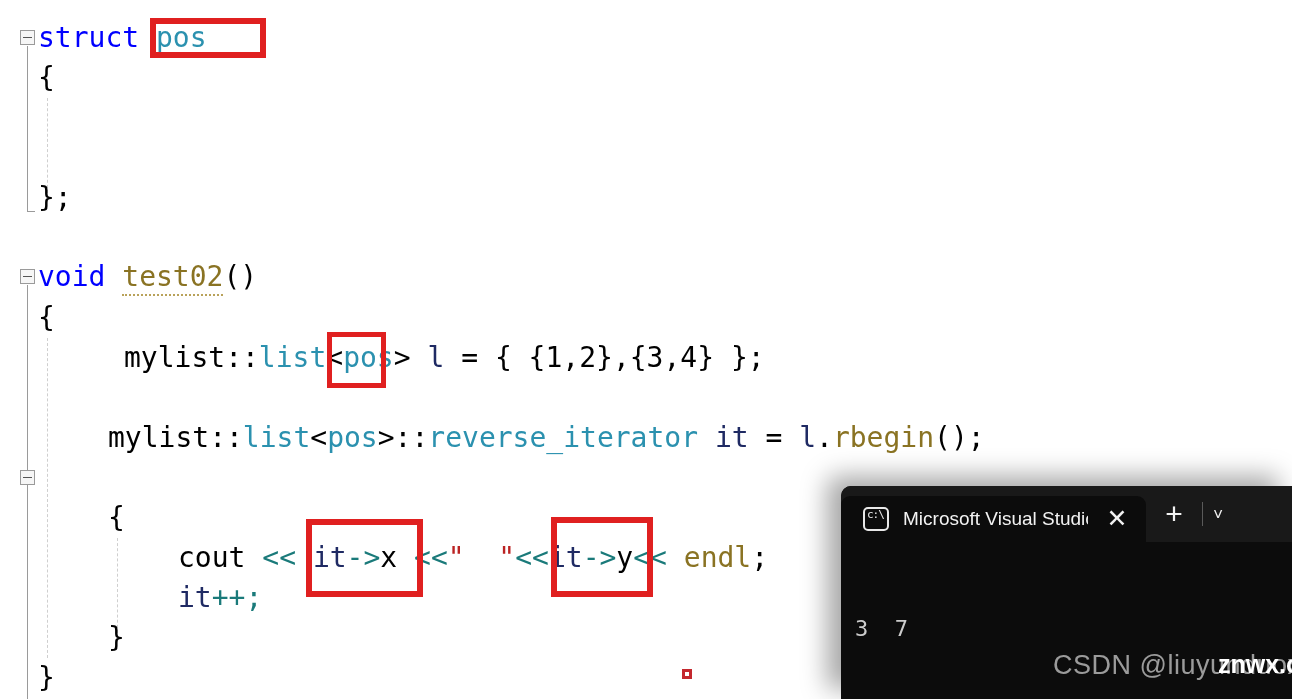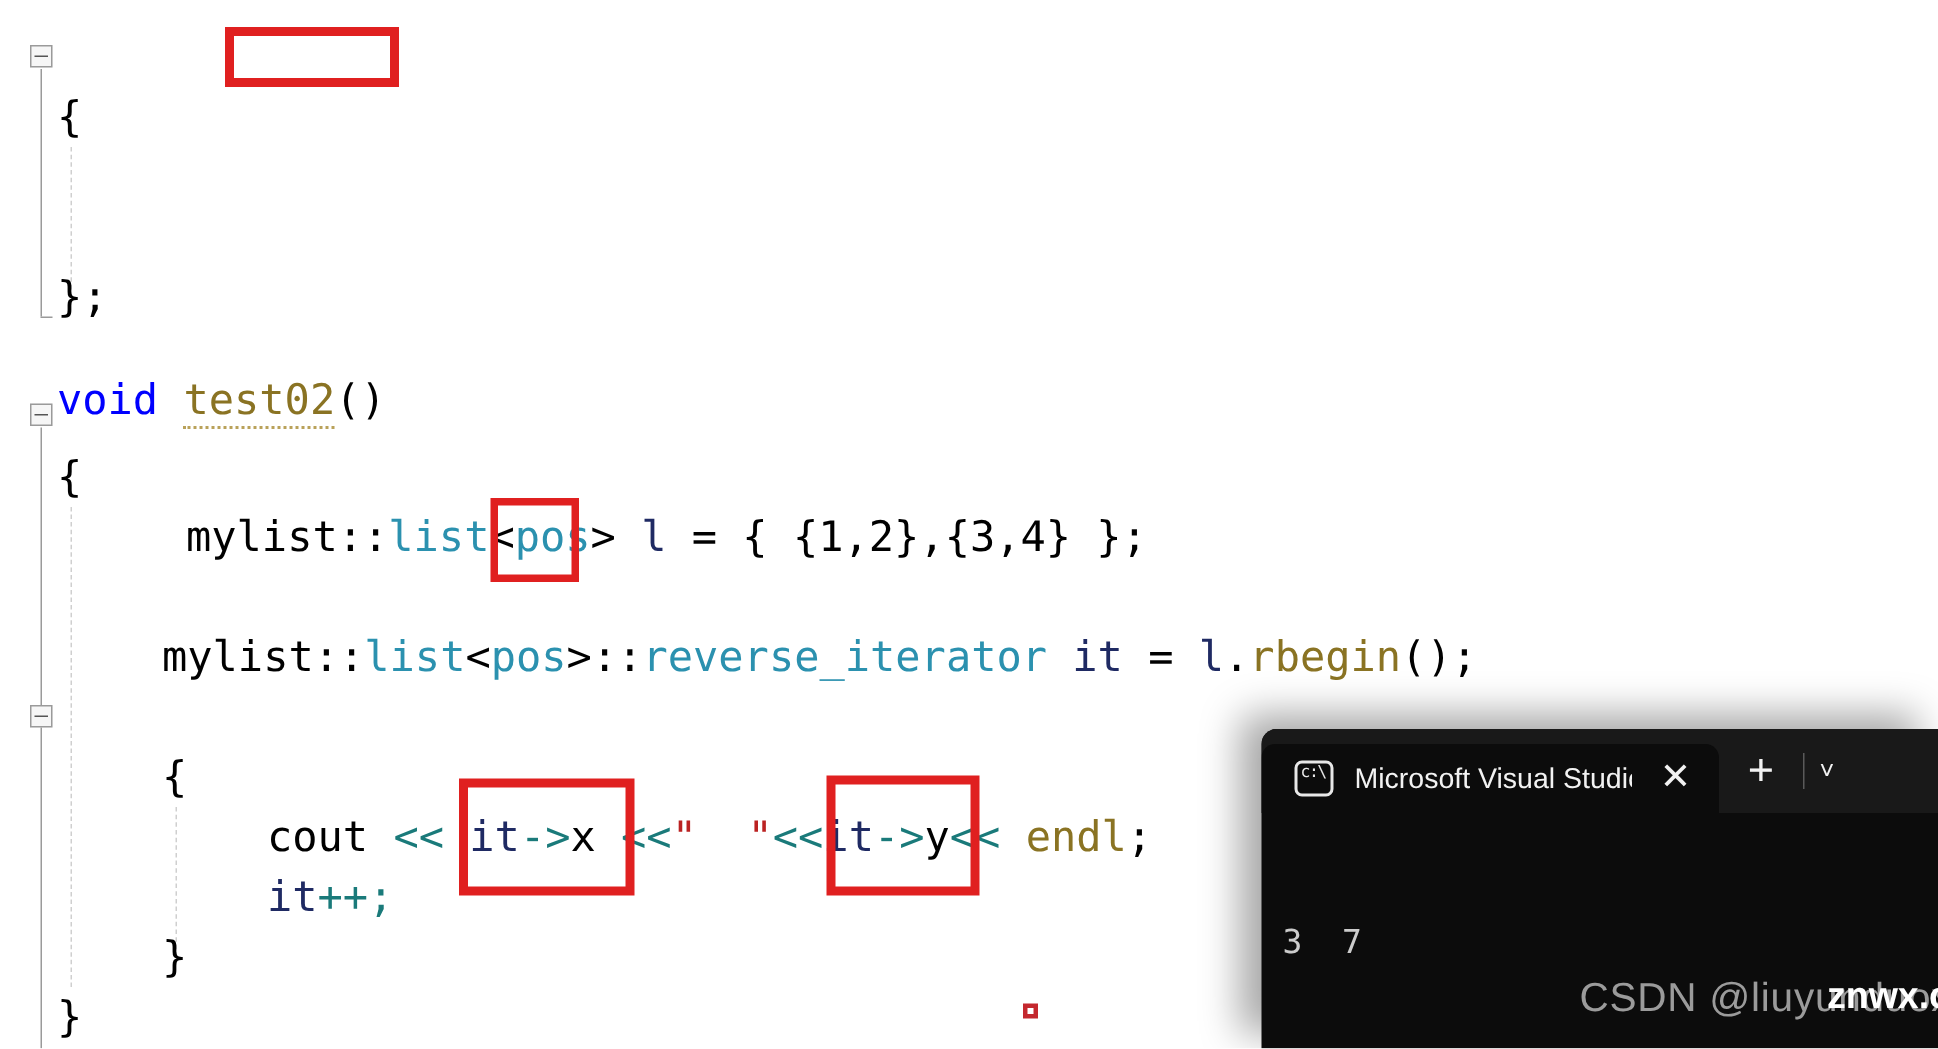--- a/index.html
+++ b/index.html
@@ -248,28 +248,29 @@
 
     <div class="fold-box" style="left:20px; top:269px;"></div>
     <div class="fold-line" style="left:27px; top:285px; height:414px;"></div>
 
     <div class="fold-box" style="left:20px; top:470px;"></div>
 
     <div class="indent-guide" style="left:47px; top:98px; height:95px;"></div>
     <div class="indent-guide" style="left:47px; top:338px; height:320px;"></div>
     <div class="indent-guide" style="left:117px; top:538px; height:100px;"></div>
 
+    <div class="code-line" style="left:38px; top:18px;"><span class="kw">struct</span><span class="plain"> </span><span class="type">pos</span></div>
 
     <div class="code-line" style="left:38px; top:58px;"><span class="plain">{</span></div>
 
 
 
     <div class="code-line" style="left:38px; top:178px;"><span class="plain">};</span></div>
 
-    <div class="code-line" style="left:38px; top:247px;text-align:right;"><span class="kw">void</span><span class="plain"> </span><span class="fn dotted-under">test02</span><span class="plain">()</span></div>
+    <div class="code-line" style="left:38px; top:257px;text-align:right;"><span class="kw">void</span><span class="plain"> </span><span class="fn dotted-under">test02</span><span class="plain">()</span></div>
 
     <div class="code-line" style="left:38px; top:298px;"><span class="plain">{</span></div>
 
     <div class="code-line" style="left:124px; top:338px;"><span class="plain">mylist::</span><span class="type">list</span><span class="plain">&lt;</span><span class="type">pos</span><span class="plain">&gt;</span><span class="ident"> l</span><span class="plain"> = </span><span class="plain">{ {1,2},{3,4} };</span></div>
 
     <div class="code-line" style="left:108px; top:418px;"><span class="plain">mylist::</span><span class="type">list</span><span class="plain">&lt;</span><span class="type">pos</span><span class="plain">&gt;</span><span class="plain">::</span><span class="type">reverse_iterator</span><span class="plain"> </span><span class="ident">it</span><span class="plain"> = </span><span class="ident">l</span><span class="plain">.</span><span class="fn">rbegin</span><span class="plain">();</span></div>
 
 
     <div class="code-line" style="left:108px; top:498px;"><span class="plain">{</span></div>
 

